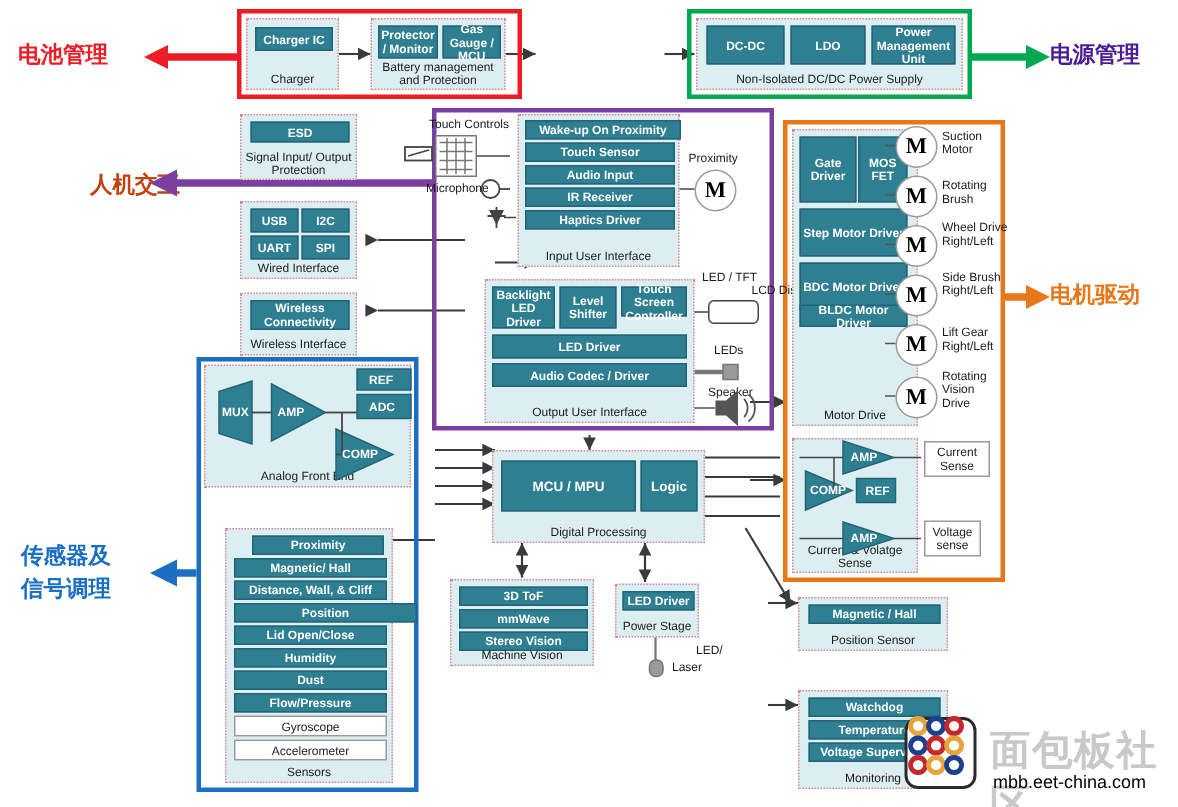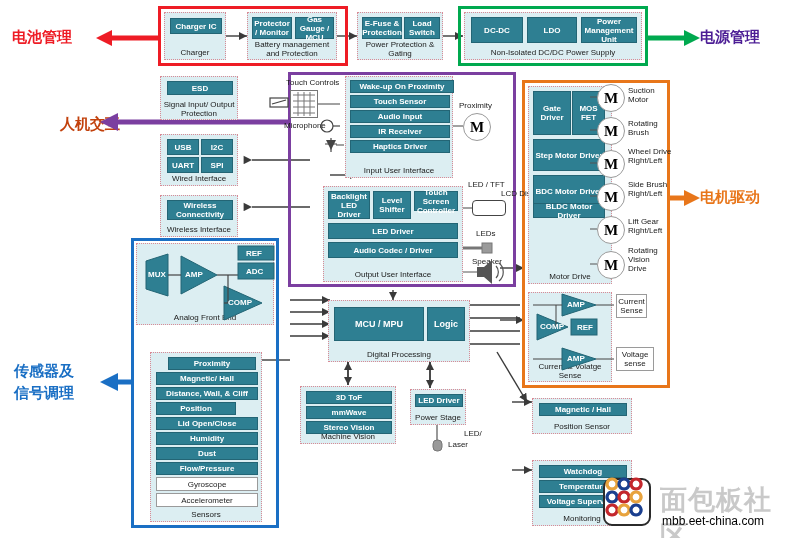--- a/index.html
+++ b/index.html
@@ -126,25 +126,20 @@
     <div class="tblk" style="left:5px;top:5px;width:52px;height:16px;">Charger IC</div>
     <div class="grp-title">Charger</div>
   </div>
 
   <div class="grp" style="left:247px;top:12px;width:90px;height:48px;">
     <div class="tblk" style="left:4px;top:4px;width:40px;height:22px;">Protector / Monitor</div>
     <div class="tblk" style="left:47px;top:4px;width:39px;height:22px;">Gas Gauge / MCU</div>
     <div class="grp-title" style="bottom:1px;">Battery management and Protection</div>
   </div>
 
-  <div class="grp" style="left:357px;top:12px;width:86px;height:48px;">
-    <div class="tblk" style="left:4px;top:4px;width:40px;height:22px;">E-Fuse &amp; Protection</div>
-    <div class="tblk" style="left:46px;top:4px;width:36px;height:22px;">Load Switch</div>
-    <div class="grp-title" style="bottom:1px;">Power Protection &amp; Gating</div>
-  </div>
 
   <div class="grp" style="left:464px;top:12px;width:178px;height:48px;">
     <div class="tblk" style="left:6px;top:4px;width:52px;height:26px;">DC-DC</div>
     <div class="tblk" style="left:62px;top:4px;width:50px;height:26px;">LDO</div>
     <div class="tblk" style="left:116px;top:4px;width:56px;height:26px;">Power Management Unit</div>
     <div class="grp-title">Non-Isolated DC/DC Power Supply</div>
   </div>
 
   <div class="grp" style="left:160px;top:76px;width:78px;height:44px;">
     <div class="tblk" style="left:6px;top:4px;width:66px;height:14px;">ESD</div>
@@ -255,21 +250,21 @@
   <div class="label" style="left:148px;top:270px;color:#fff;font-weight:bold;">MUX</div>
   <div class="label" style="left:185px;top:270px;color:#fff;font-weight:bold;">AMP</div>
   <div class="label" style="left:228px;top:298px;color:#fff;font-weight:bold;">COMP</div>
   <div class="label" style="left:246px;top:249px;color:#fff;font-weight:bold;">REF</div>
   <div class="label" style="left:246px;top:267px;color:#fff;font-weight:bold;">ADC</div>
 
   <div class="grp" style="left:150px;top:352px;width:112px;height:170px;">
     <div class="tblk" style="left:17px;top:4px;width:88px;height:13px;">Proximity</div>
     <div class="tblk" style="left:5px;top:19px;width:102px;height:13px;">Magnetic/ Hall</div>
     <div class="tblk" style="left:5px;top:34px;width:102px;height:13px;">Distance, Wall, &amp; Cliff</div>
-    <div class="tblk" style="left:5px;top:49px;width:80px;height:13px;text-align:right;">Position</div>
+    <div class="tblk" style="left:5px;top:49px;width:122px;height:13px;text-align:right;">Position</div>
     <div class="tblk" style="left:5px;top:64px;width:102px;height:13px;">Lid Open/Close</div>
     <div class="tblk" style="left:5px;top:79px;width:102px;height:13px;">Humidity</div>
     <div class="tblk" style="left:5px;top:94px;width:102px;height:13px;">Dust</div>
     <div class="tblk" style="left:5px;top:109px;width:102px;height:13px;">Flow/Pressure</div>
     <div class="wblk" style="left:5px;top:124px;width:102px;height:14px;">Gyroscope</div>
     <div class="wblk" style="left:5px;top:140px;width:102px;height:14px;">Accelerometer</div>
     <div class="grp-title">Sensors</div>
   </div>
 
   <div class="grp" style="left:328px;top:300px;width:142px;height:62px;">
@@ -342,21 +337,21 @@
       <line x1="556" y1="305" x2="556" y2="327"></line>
       <line x1="596" y1="305" x2="614" y2="305"></line>
       <line x1="596" y1="359" x2="614" y2="359"></line>
     </g>
   </svg>
   <div class="label" style="left:567px;top:300px;color:#fff;font-weight:bold;">AMP</div>
   <div class="label" style="left:540px;top:322px;color:#fff;font-weight:bold;">COMP</div>
   <div class="label" style="left:577px;top:323px;color:#fff;font-weight:bold;">REF</div>
   <div class="label" style="left:567px;top:354px;color:#fff;font-weight:bold;">AMP</div>
 
-  <div class="wblk" style="left:616px;top:294px;width:31px;height:24px;">Current Sense</div>
+  <div class="wblk" style="left:616px;top:294px;width:44px;height:24px;">Current Sense</div>
   <div class="wblk" style="left:616px;top:347px;width:38px;height:24px;">Voltage sense</div>
 
   <div class="grp" style="left:532px;top:398px;width:100px;height:36px;">
     <div class="tblk" style="left:6px;top:4px;width:88px;height:13px;">Magnetic / Hall</div>
     <div class="grp-title">Position Sensor</div>
   </div>
 
   <div class="grp" style="left:532px;top:460px;width:100px;height:66px;">
     <div class="tblk" style="left:6px;top:4px;width:88px;height:13px;">Watchdog</div>
     <div class="tblk" style="left:6px;top:19px;width:88px;height:13px;">Temperature</div>

